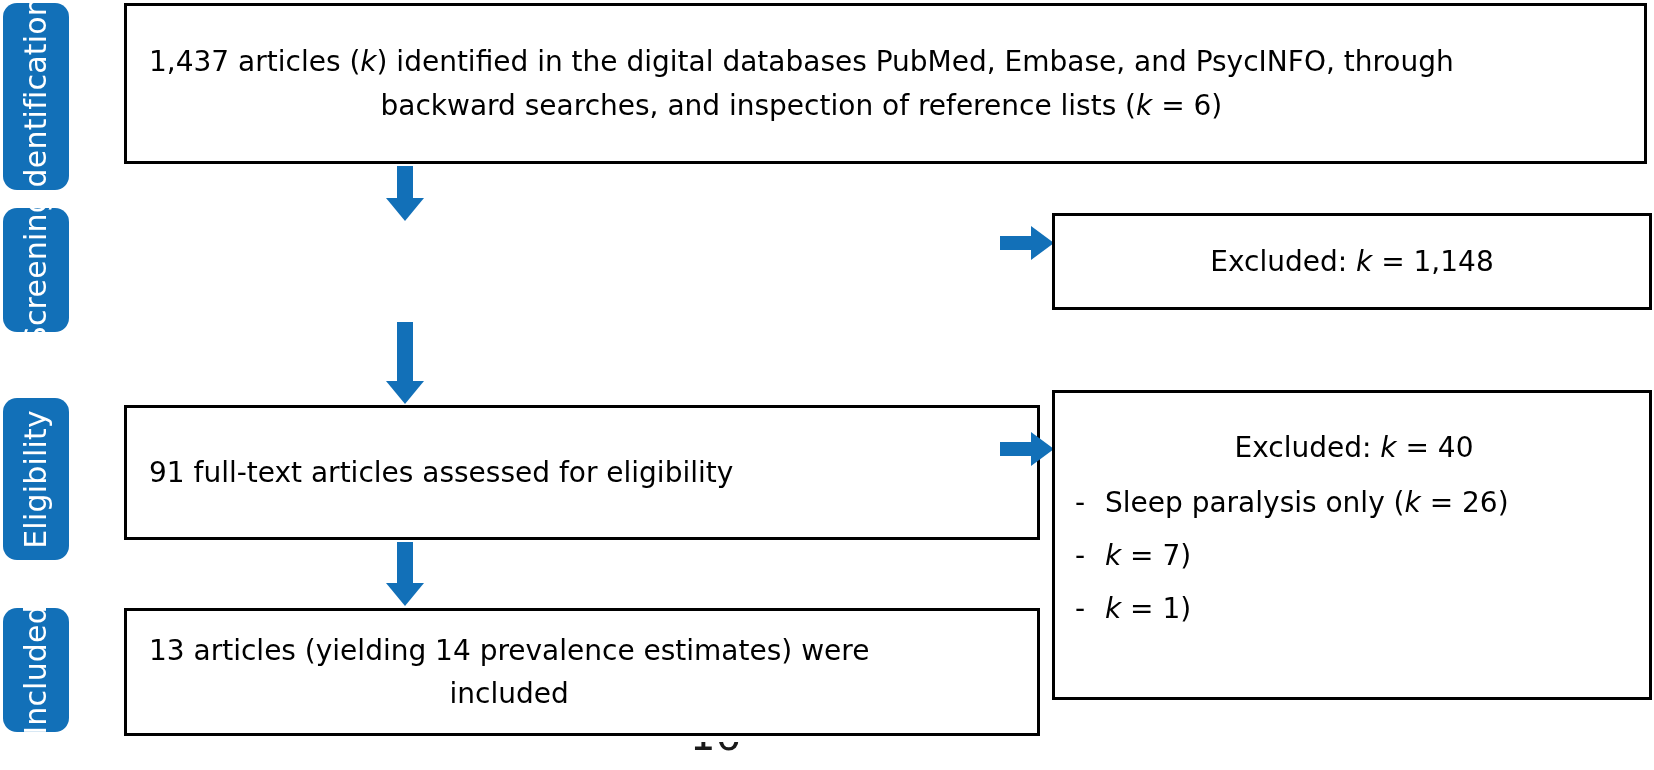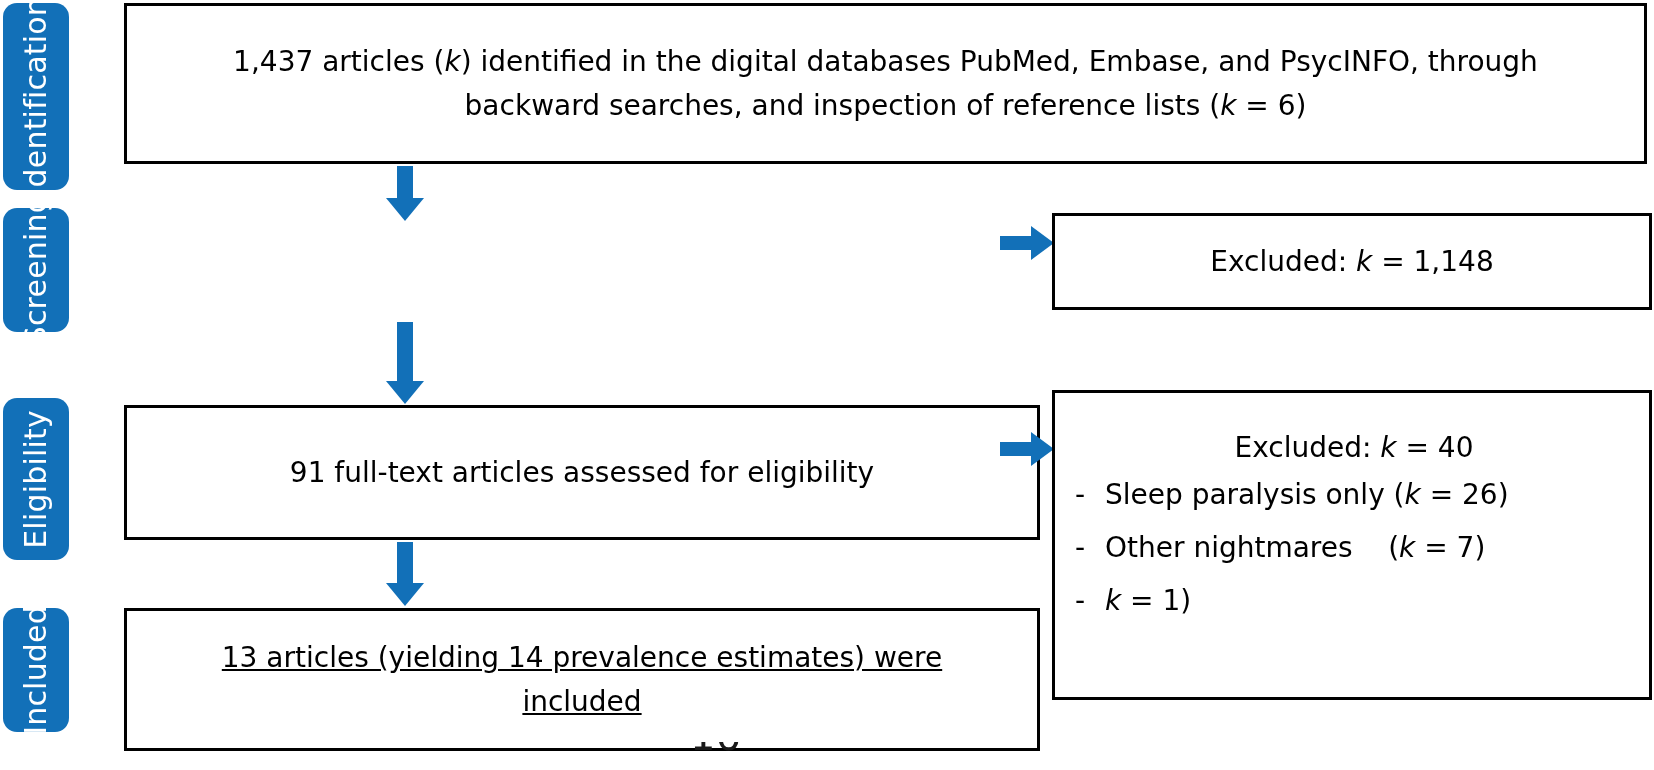--- a/index.html
+++ b/index.html
@@ -47,31 +47,30 @@
   #label-included      { top: 608px; height: 124px; }
 
   
   .flow-box {
     position: absolute;
     border: 3px solid #000000;
     background: #ffffff;
     box-sizing: border-box;
     display: flex;
     align-items: center;
-    justify-content: center;
     text-align: center;
     font-size: 28px;
     line-height: 1.55;
     color: #000000;
     padding: 22px 22px;
   }
   #box-identified { left: 124px; top: 3px;   width: 1523px; height: 161px; }
   #box-screened   { left: 124px; top: 221px; width: 916px;  height: 99px;  }
   #box-fulltext   { left: 124px; top: 405px; width: 916px;  height: 135px; }
-  #box-included   { left: 124px; top: 608px; width: 916px;  height: 143px; text-decoration: underline; }
+  #box-included   { left: 124px; top: 608px; width: 916px;  height: 128px; }
 
   #box-excluded-screening {
     position: absolute;
     left: 1052px; top: 213px; width: 600px; height: 97px;
     border: 3px solid #000000;
     background: #ffffff;
     box-sizing: border-box;
     display: flex;
     align-items: center;
     justify-content: center;
@@ -84,21 +83,21 @@
     left: 1052px; top: 390px; width: 600px; height: 310px;
     border: 3px solid #000000;
     background: #ffffff;
     box-sizing: border-box;
     padding: 38px 16px 10px 20px;
     font-size: 28px;
     color: #000000;
   }
   #box-excluded-eligibility .excl-head {
     text-align: center;
-    margin-bottom: 14px;
+    margin-bottom: 22px;
   }
   #box-excluded-eligibility .excl-list {
     margin: 0;
     padding: 0;
     list-style: none;
   }
   #box-excluded-eligibility .excl-list li {
     display: flex;
     align-items: baseline;
     margin-bottom: 20px;
@@ -216,21 +215,21 @@
 
   <div class="arrow-right" id="arrow-r2"></div>
 
   <div id="box-excluded-eligibility">
     <div class="excl-head"><span>Excluded: </span><span class="ital">k</span><span> = 40</span></div>
     <ul class="excl-list">
       <li>
         <span class="dash">-</span><span>Sleep paralysis only (</span><span class="ital">k</span><span> = 26)</span>
       </li>
       <li>
-        <span class="dash">-</span><span>Other nightmares    (</span><span class="ital">k</span><span> = 7)</span>
+        <span class="dash">-</span><span class="ital">k</span><span> = 7)</span>
       </li>
       <li>
         <span class="dash">-</span><span class="ital">k</span><span> = 1)</span>
       </li>
     </ul>
   </div>
 
   <div class="arrow-down" id="arrow-3"></div>
 
   <div class="flow-box" id="box-included">

